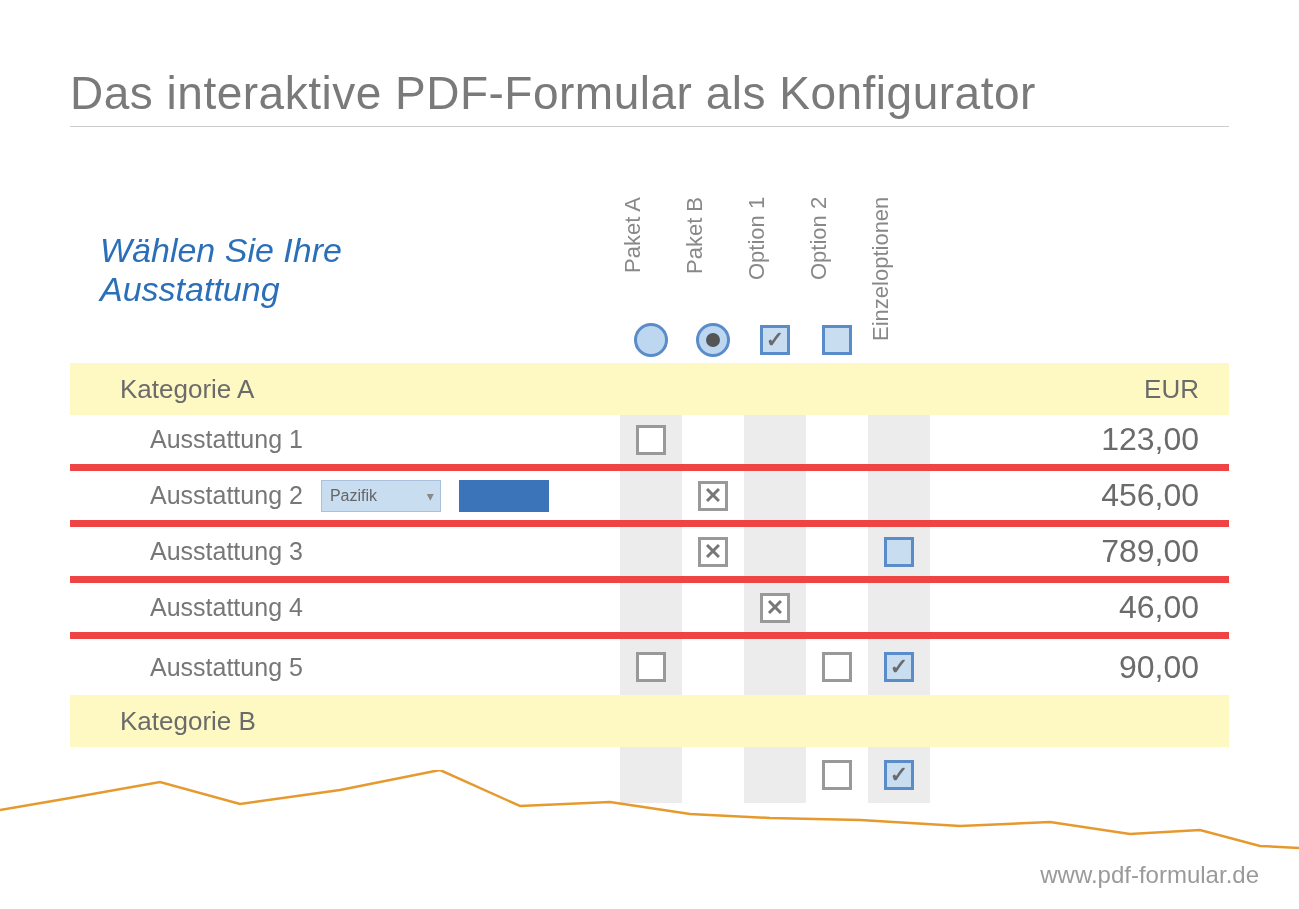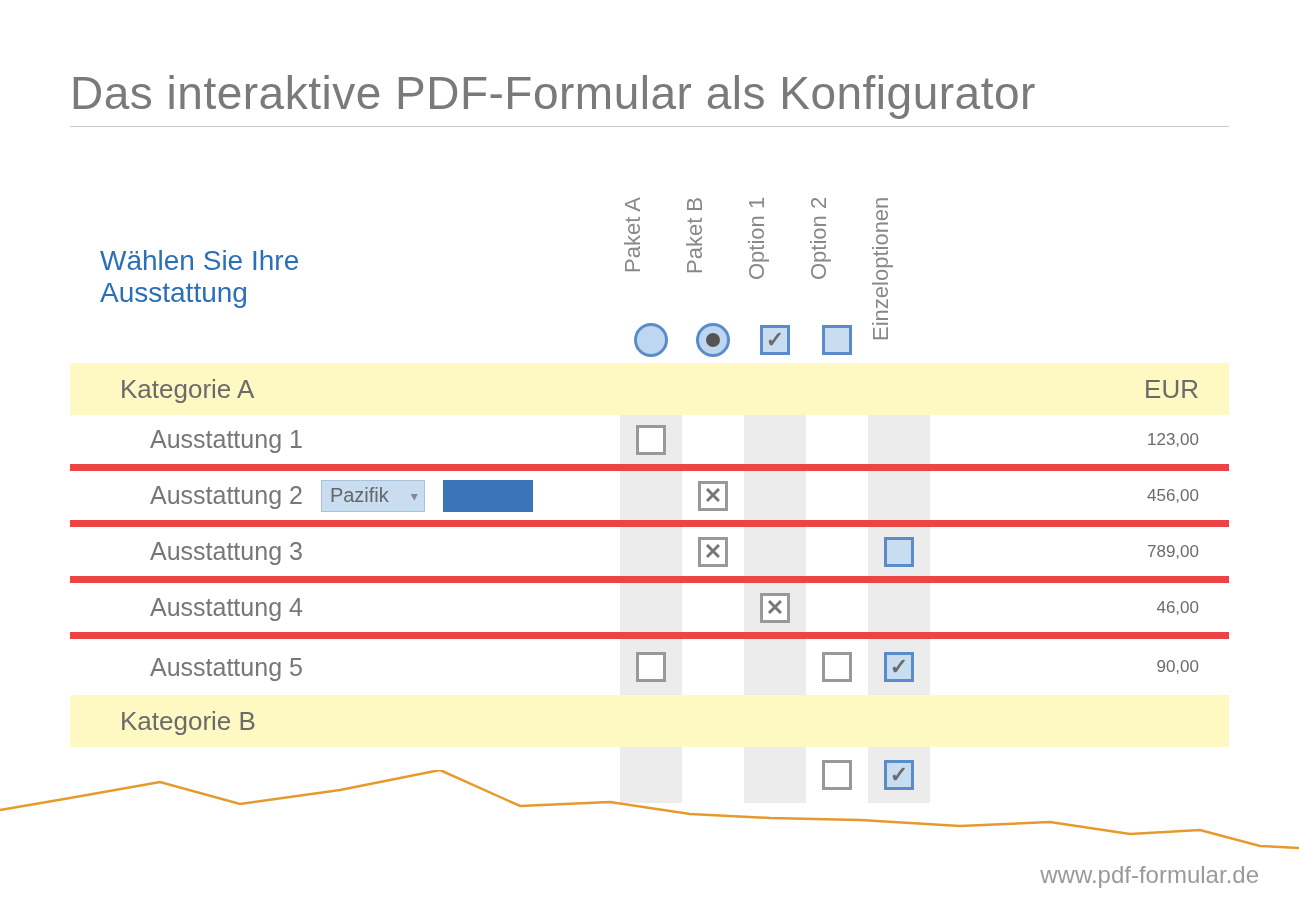--- a/index.html
+++ b/index.html
@@ -37,26 +37,27 @@
     color: #888;
     text-align: left;
     padding-bottom: 10px;
     height: 130px;
     display:flex;
     align-items:center;
     justify-content:flex-end;
   }
   .subtitle {
     color: #2b6fb8;
-    font-size: 28px;
+    font-size: 34px;
     font-weight: 400;
     line-height: 1.15;
     padding-left: 30px;
     align-self: end;
     padding-bottom: 8px;
+    font-style: italic;
   }
   .ctrl-cell { display:flex; align-items:center; justify-content:center; height:46px; }
   .radio {
     width: 34px; height:34px; border-radius:50%;
     border: 3px solid #5a8cc9; background:#bcd7ef;
     display:flex; align-items:center; justify-content:center;
   }
   .radio.checked::after{
     content:""; width:14px; height:14px; border-radius:50%;
     background:#555;
@@ -94,27 +95,27 @@
     height:56px;
     border-bottom:7px solid #ef4444;
     position:relative;
   }
   .data-row:last-of-type { border-bottom:none; }
   .row-label {
     font-size:25px; color:#777; padding-left:80px;
     display:flex; align-items:center; gap:18px;
   }
   .price {
-    text-align:right; font-size:17px; color:#6b6b6b; padding-right:30px;
+    text-align:right; font-size:32px; color:#6b6b6b; padding-right:30px;
   }
   .stripe { background:#ececec; height:100%; display:flex; align-items:center; justify-content:center;}
   .dropdown {
     background:#c9ddf0; border:1px solid #a9c1da; height:32px;
-    font-size:20px; color:#666; padding:0 8px; display:flex; align-items:center;
-    gap:8px; width:104px; position:relative;
+    font-size:16px; color:#666; padding:0 8px; display:flex; align-items:center;
+    gap:8px; width:120px; position:relative;
   }
   .dropdown::after{
     content:"▾"; position:absolute; right:6px; color:#888; font-size:14px;
   }
   .swatch {
     width:90px; height:32px; background:#3b74b9;
   }
   .footer-url {
     position:absolute; bottom:20px; right:40px;
     font-size:24px; color:#9a9a9a;

